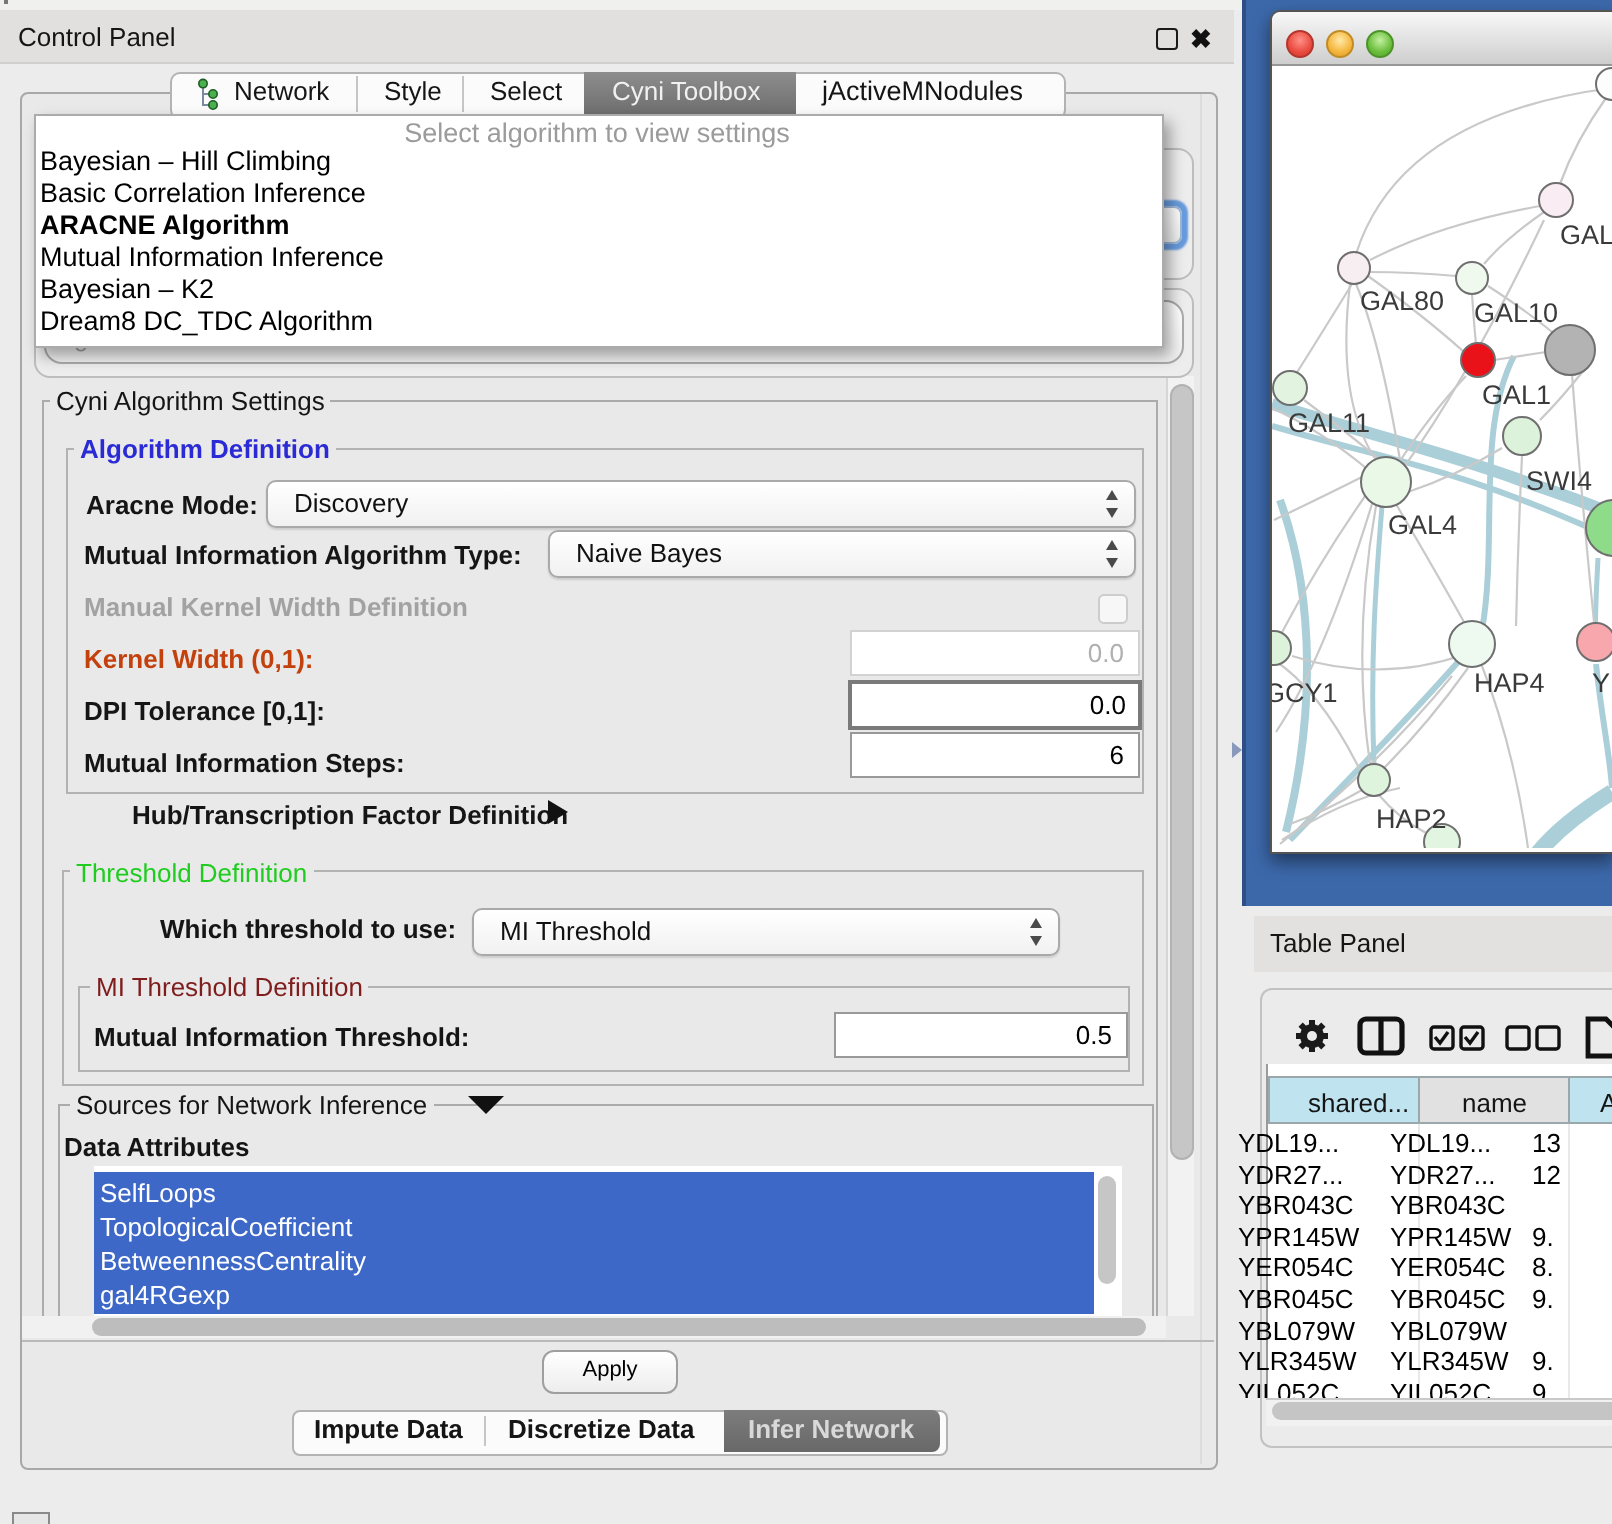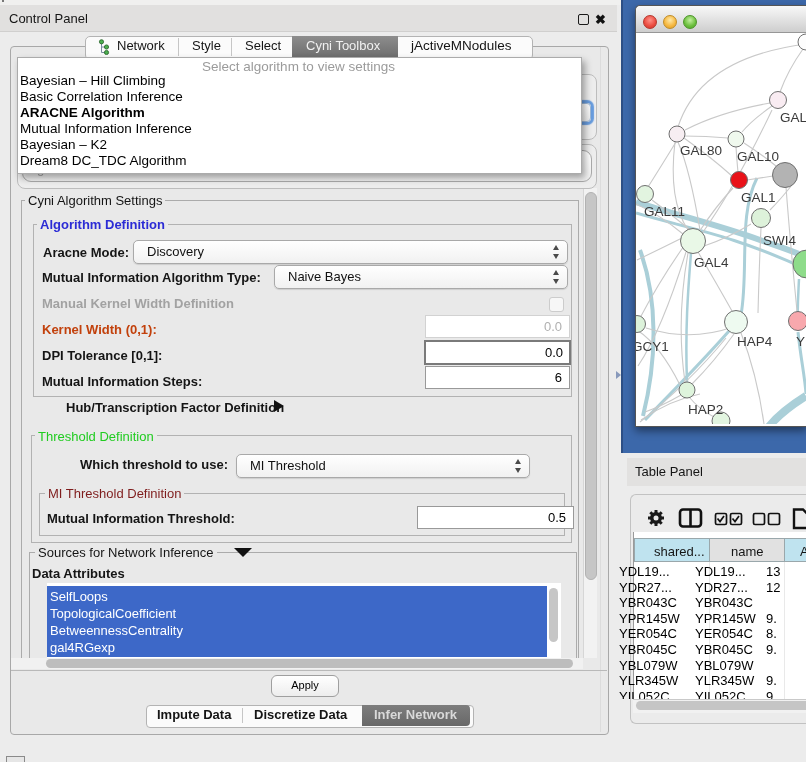--- a/index.html
+++ b/index.html
@@ -98,21 +98,21 @@
 
 <div class="abs b13" style="left:80px;top:457px;">Which threshold to use:</div>
 <div class="combo" style="left:236px;top:454px;width:292px;height:22px;">
       <span class="ct">MI Threshold</span>
       <span class="spin"></span>
     </div>
 
 <div class="gbox" style="left:39px;top:493px;width:524px;height:41px;"></div>
 <div class="glabel" style="left:45px;top:486px;color:#7f1d1d;">MI Threshold Definition</div>
 <div class="abs b13" style="left:47px;top:511px;">Mutual Information Threshold:</div>
-<div class="field" style="left:417px;top:506px;width:145px;height:21px;border:1px solid #999999;color:#000;line-height:21px;padding-left:10px;"><span style="margin-right:7px;">0.5</span></div>
+<div class="field" style="left:417px;top:506px;width:145px;height:21px;border:1px solid #999999;color:#000;line-height:21px;"><span style="margin-right:7px;">0.5</span></div>
 
 <div class="abs" style="left:29px;top:552px;width:546px;height:106px;border:1px solid #ababab;border-bottom:none;"></div>
 <div class="glabel r13" style="left:35px;top:545px;">Sources for Network Inference</div>
 <div class="abs" style="left:234px;top:548px;width:0;height:0;border-left:9px solid transparent;border-right:9px solid transparent;border-top:9px solid #111;"></div>
 
 <div class="abs b13" style="left:32px;top:566px;">Data Attributes</div>
 <div class="abs" style="left:47px;top:583px;width:514px;height:75px;background:#ffffff;"></div>
 <div class="abs" style="left:47px;top:586px;width:500px;height:71px;background:#3d68c8;"></div>
 <div class="abs" style="left:50px;top:588px;font-size:13px;color:#fff;line-height:17px;">SelfLoops<br>TopologicalCoefficient<br>BetweennessCentrality<br>gal4RGexp</div>
 <div class="abs" style="left:549px;top:588px;width:9px;height:54px;background:#c6c6c6;border-radius:5px;"></div>

